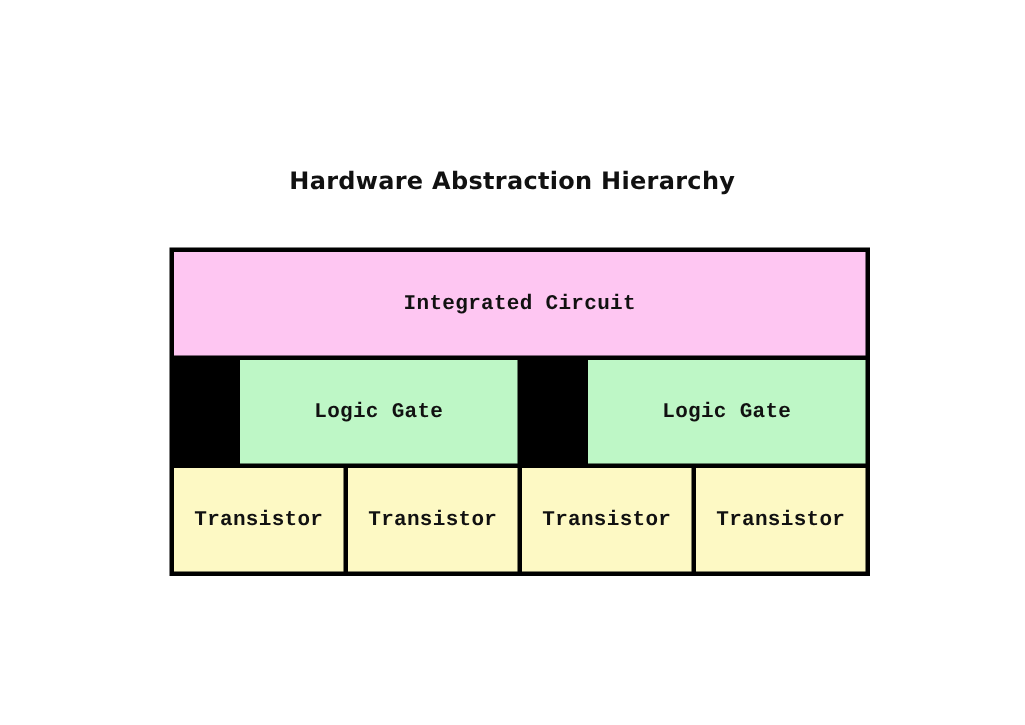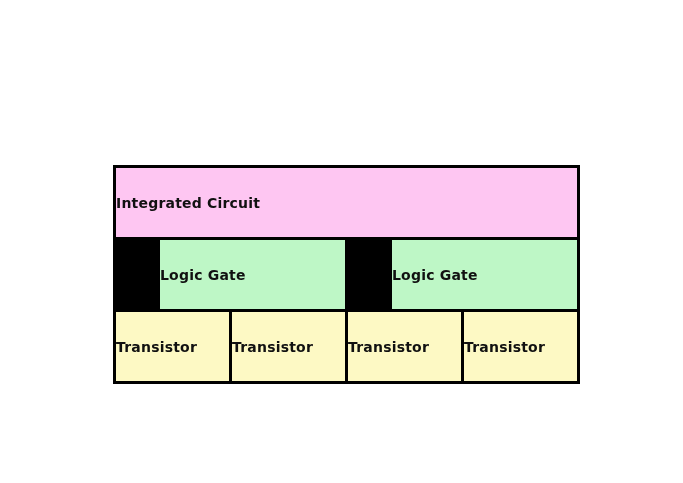--- a/index.html
+++ b/index.html
@@ -40,25 +40,27 @@
     grid-template-columns: repeat(4, 1fr);
     grid-template-rows: repeat(3, 1fr);
     gap: 3px;
     padding: 3px;
     background: #000000; 
   }
 
   .cell {
     display: flex;
     align-items: center;
+    justify-content: center;
     font-size: 14px;
     font-weight: 600;
     letter-spacing: 0.2px;
     white-space: nowrap;
     color: #111111;
+    font-family: Liberation Mono, monospace;
   }
 
   .cell-ic {
     grid-column: span 4;
     background: #fec6f2;
   }
 
   .cell-gate {
     grid-column: span 2;
     background: #bef7c6;
@@ -68,20 +70,21 @@
   .cell-transistor {
     grid-column: span 1;
     background: #fdf9c4;
   }
 </style>
 </head>
 <body>
 
 <div class="canvas">
 
+  <div class="diagram-title">Hardware Abstraction Hierarchy</div>
 
   <div class="hierarchy-grid">
 
     <div class="cell cell-ic">
       <span>Integrated Circuit</span>
     </div>
 
     <div class="cell cell-gate">
       <span>Logic Gate</span>
     </div>

